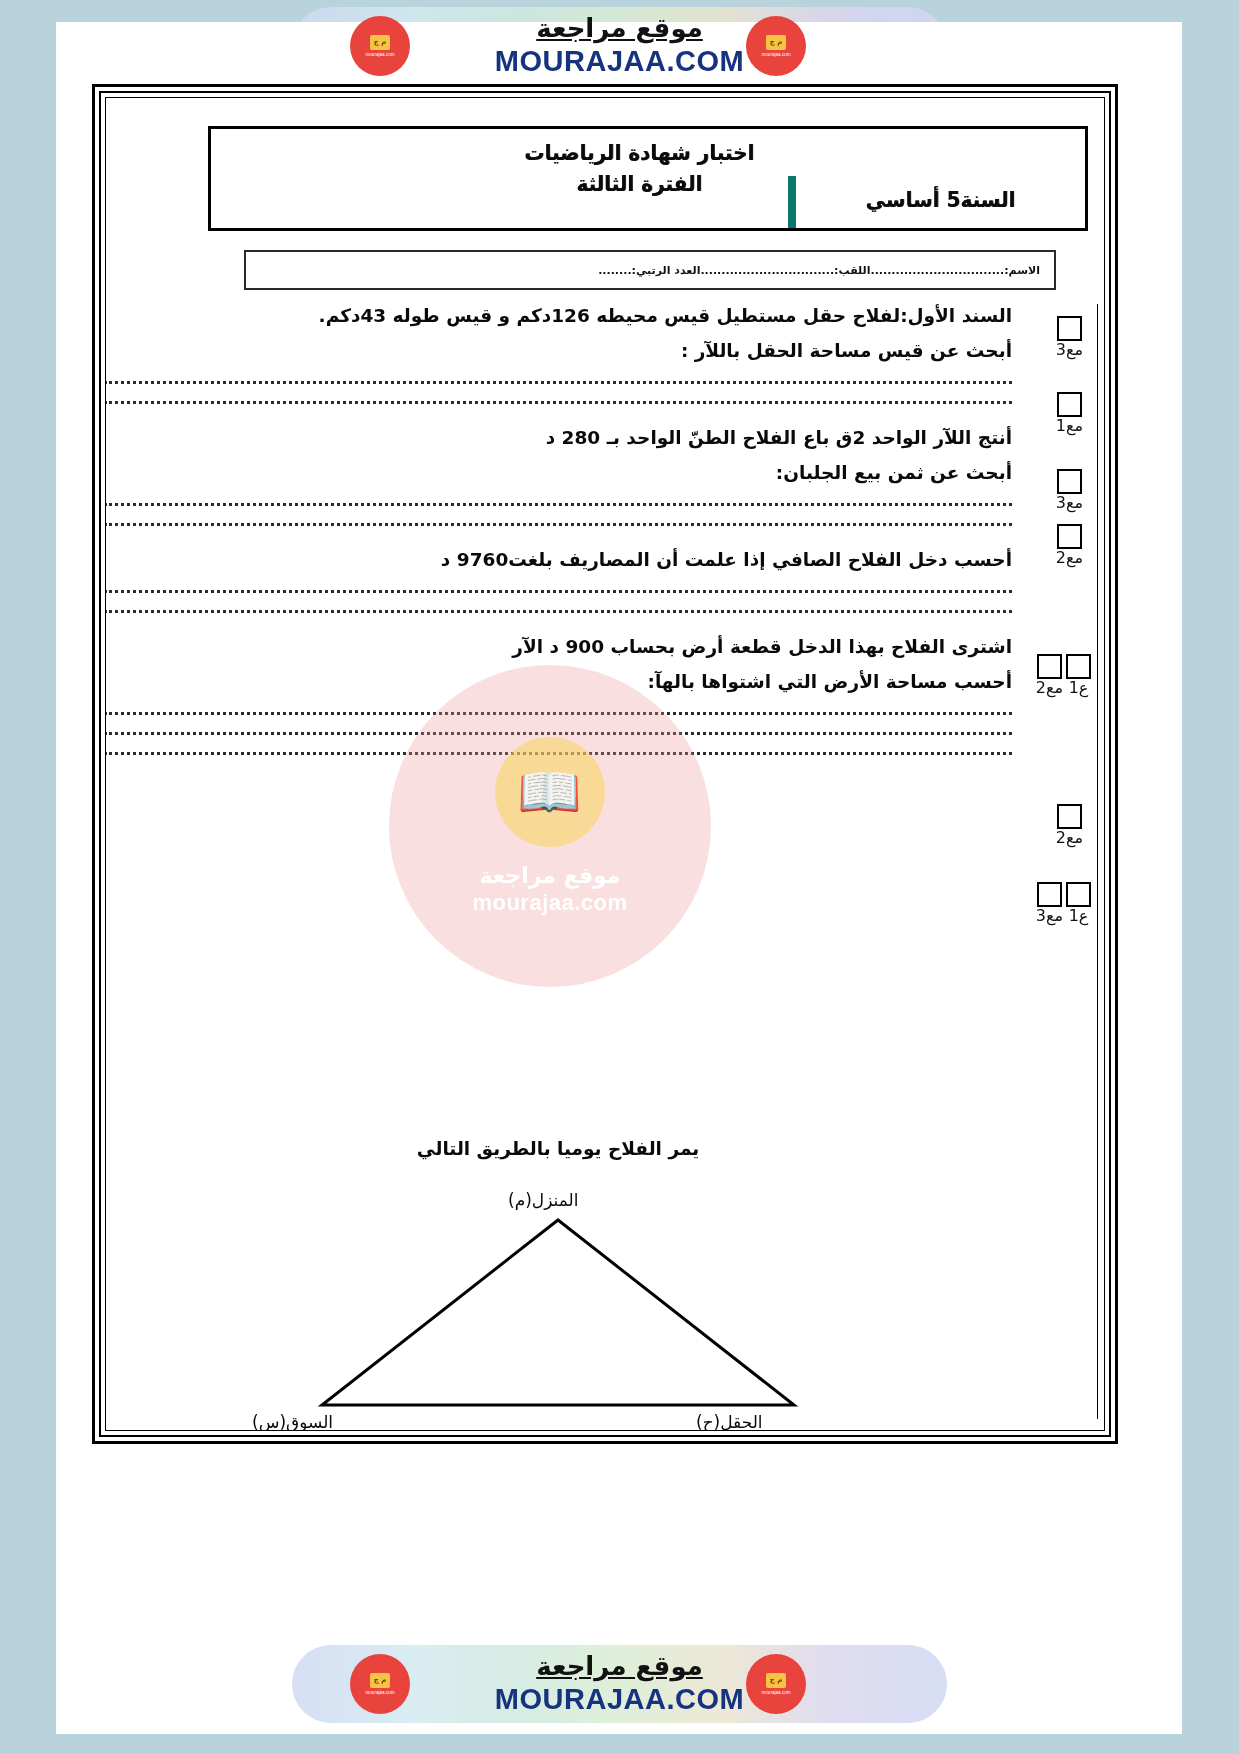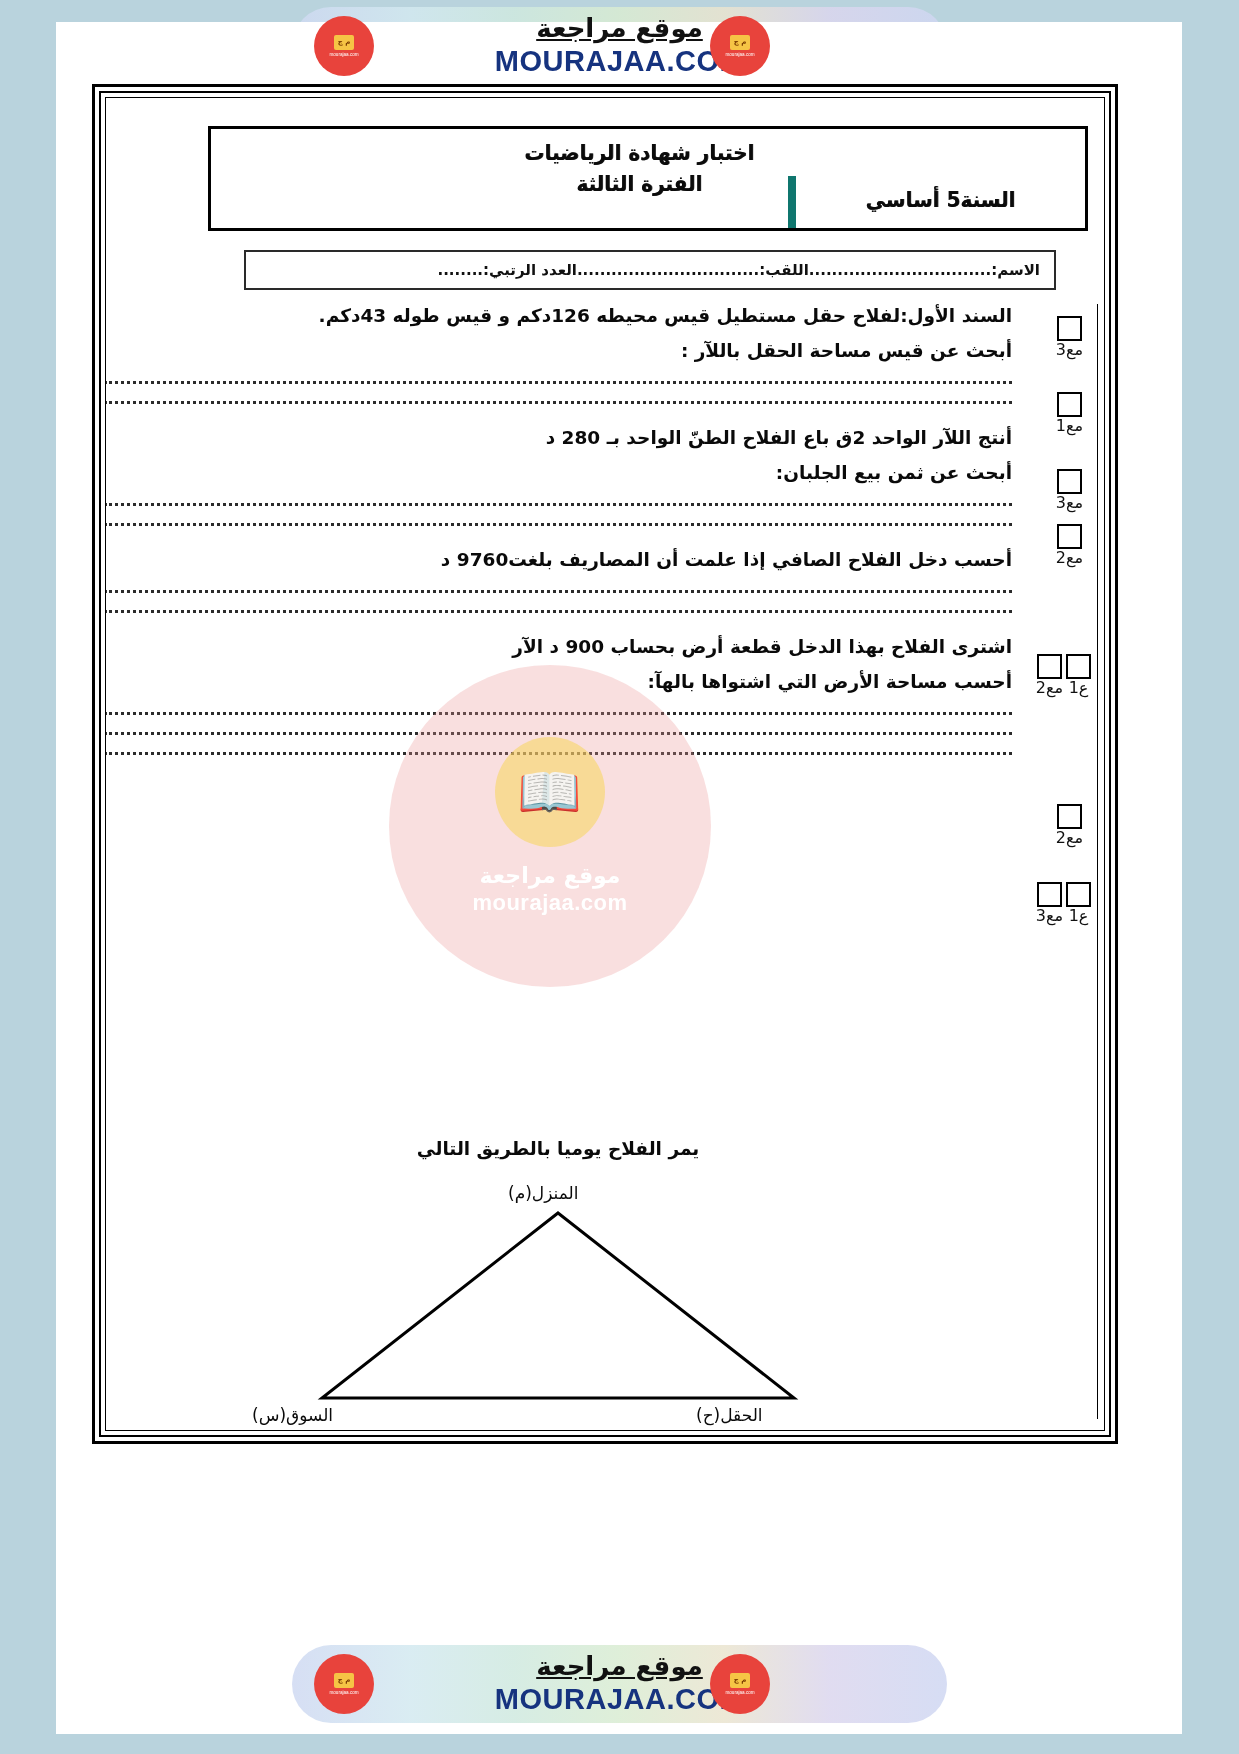--- a/index.html
+++ b/index.html
@@ -57,20 +57,21 @@
     letter-spacing:.5px;margin-top:2px;
   }
 
   .logo-badge{
     position:absolute;z-index:4;
     width:56px;height:56px;border-radius:50%;
     background:#e8433c;
     display:flex;flex-direction:column;
     align-items:center;justify-content:center;
     box-shadow:0 0 0 2px #e8433c;
+    margin-left:36px;
   }
   .logo-badge .sq{
     width:20px;height:15px;background:#f6c445;border-radius:2px;
     display:flex;align-items:center;justify-content:center;
     font-size:7px;color:#7a3b00;font-weight:bold;
   }
   .logo-badge .cap{
     font-size:4.6px;color:#fff;margin-top:2px;line-height:1.15;
     text-align:center;font-family:"Liberation Sans",sans-serif;
   }
@@ -134,21 +135,21 @@
     position:absolute;
     right:48px;top:152px;
     width:812px;height:40px;
     border:2px solid #2a2a2a;
     box-sizing:border-box;
     display:flex;align-items:center;
     padding:0 14px;
   }
   .id-text{
     font-family:"DejaVu Sans",sans-serif;
-    font-size:15px;color:#111;font-weight:600;
+    font-size:11px;color:#111;font-weight:600;
     white-space:nowrap;
     letter-spacing:.3px;
   }
 
   
   .body-area{
     position:absolute;
     right:6px;top:206px;
     width:1000px;height:1130px;
   }
@@ -214,21 +215,21 @@
     right:86px;
     top:830px;
     width:908px;height:300px;
   }
   .dg-title{
     font-family:"DejaVu Sans",sans-serif;
     font-size:18.5px;font-weight:bold;color:#0a0a0a;
     text-align:center;direction:rtl;
     margin-top:4px;
   }
-  .tri-wrap{position:relative;width:908px;height:250px;margin-top:24px;}
+  .tri-wrap{position:relative;width:908px;height:250px;margin-top:31px;}
   .tri-label{
     position:absolute;
     font-family:"DejaVu Sans",sans-serif;
     font-size:17px;color:#0a0a0a;
     direction:rtl;white-space:nowrap;
   }
   .lbl-top{left:404px;top:0px;}
   .lbl-left{left:148px;top:222px;}
   .lbl-right{left:592px;top:222px;}
 

